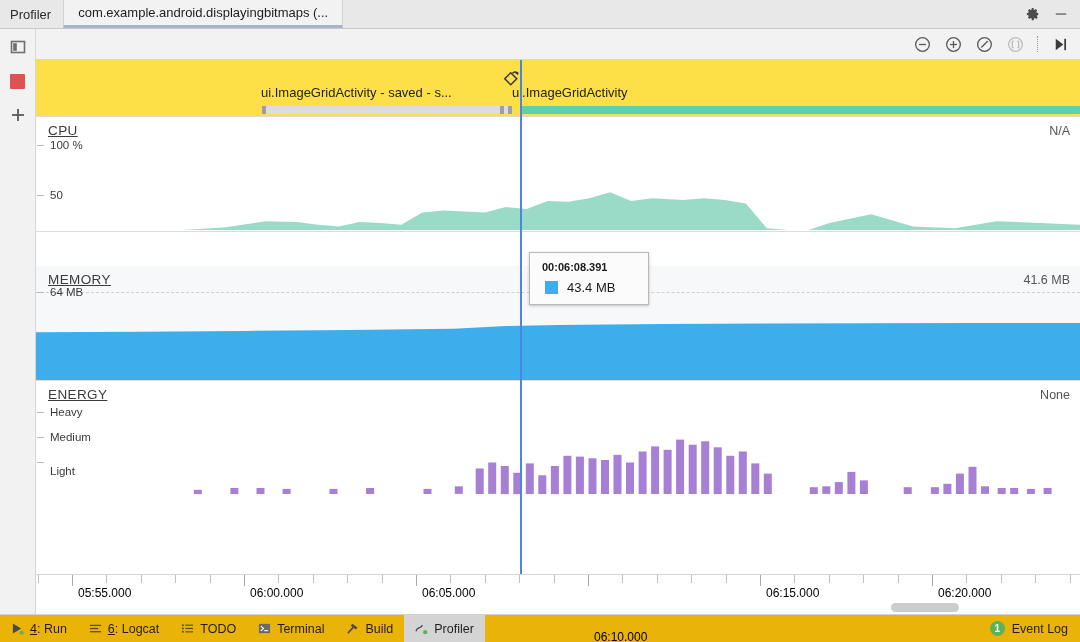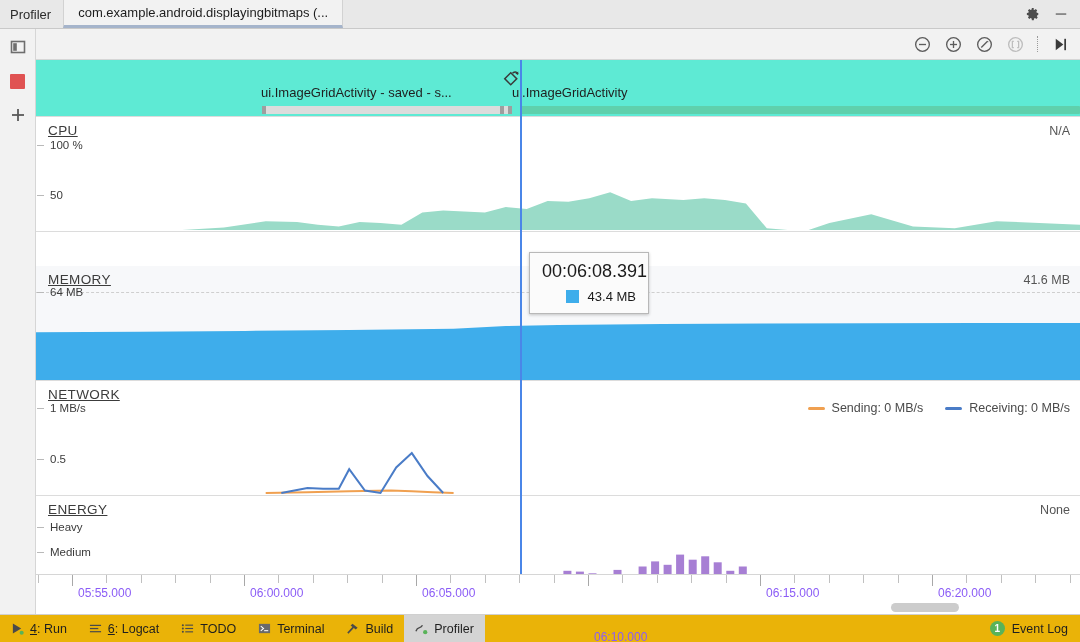--- a/index.html
+++ b/index.html
@@ -126,21 +126,21 @@
     flex: 1;
     position: relative;
     overflow: hidden;
   }
 
   
   .eventband {
     height: 57px;
     position: relative;
     border-bottom: 1px solid #dcdcdc;
-    background: #5eead4;
+    background: #fde047;
     box-sizing: border-box;
   }
   .activity-title {
     position: absolute;
     bottom: 16px;
     font-size: 13px;
     color: #1f1f1f;
     white-space: nowrap;
   }
   .activity-bar {
@@ -231,22 +231,22 @@
   
   .tooltip {
     position: absolute;
     background: #fbfbfb;
     border: 1px solid #b8b8b8;
     box-shadow: 0 1px 3px rgba(0,0,0,0.22);
     padding: 8px 12px 9px 12px;
     z-index: 60;
     box-sizing: border-box;
   }
-  .tt-time { font-size: 18px; font-weight: normal; color: #1a1a1a; white-space: nowrap; }
-  .tt-row { display: flex; align-items: center; gap: 9px; margin-top: 7px; padding-left: 3px; justify-content: flex-end;}
+  .tt-time { font-size: 11px; font-weight: bold; color: #1a1a1a; white-space: nowrap; }
+  .tt-row { display: flex; align-items: center; gap: 9px; margin-top: 7px; padding-left: 3px;}
   .tt-swatch { width: 13px; height: 13px; background: #3eadeb; }
   .tt-val { font-size: 13px; color: #1a1a1a; }
 
   
   .timeaxis {
     height: 40px;
     position: relative;
     background: #fff;
     border-top: 1px solid #d6d6d6;
     box-sizing: border-box;
@@ -256,21 +256,21 @@
     top: 0;
     width: 1px;
     height: 8px;
     background: #c0c0c0;
   }
   .taxis-tick.major { height: 11px; background: #a8a8a8; }
   .taxis-text {
     position: absolute;
     top: 11px;
     font-size: 12px;
-    color: #8b5cf6;
+    color: #000000;
     white-space: nowrap;
   }
   .scrollbar-track {
     position: absolute;
     bottom: 2px;
     left: 0; right: 0;
     height: 9px;
   }
   .scrollbar-thumb {
     position: absolute;
@@ -437,41 +437,20 @@
         <div class="gridline-dash" style="top:26px;"></div>
         <div class="axis-tick" style="top:26px;"></div>
         <div class="axis-label" style="top:20px;">64 MB</div>
         <div class="axis-tick" style="top:75px;"></div>
         <div class="axis-label" style="top:69px;">32</div>
         <svg class="chart-svg" id="mem-chart" width="1044" height="115">
             <path d="M0,115 L0.0,66.3 L104.4,65.8 L208.8,64.9 L313.2,64.1 L417.6,62.7 L469.8,60.1 L522.0,59.1 L574.2,58.5 L626.4,58.0 L730.8,57.6 L835.2,57.3 L939.6,57.1 L1044.0,57.1 L1044,115 Z" fill="#3eadeb"></path>
           </svg>
       </div>
 
-      <div class="panel" style="height:115px;">
-        <div class="panel-name">NETWORK</div>
-        <div class="axis-tick" style="top:27px;"></div>
-        <div class="axis-label" style="top:21px;">1 MB/s</div>
-        <div class="axis-tick" style="top:78px;"></div>
-        <div class="axis-label" style="top:72px;">0.5</div>
-        <div class="legend" style="top:20px;">
-          <span class="legend-item">
-            <span class="legend-swatch" style="background:#f0a050;"></span>
-            <span>Sending: 0 MB/s</span>
-          </span>
-          <span class="legend-item">
-            <span class="legend-swatch" style="background:#4a7cc7;"></span>
-            <span>Receiving: 0 MB/s</span>
-          </span>
-        </div>
-        <svg class="chart-svg" id="net-chart" width="1044" height="115">
-            <path d="M229.7,112.0 L271.4,111.2 L313.2,110.3 L355.0,109.5 L375.8,110.3 L396.7,111.2 L417.6,112.0" fill="none" stroke="#f0a050" stroke-width="2"></path>
-            <path d="M245.3,112.0 L271.4,106.9 L287.1,107.8 L302.8,107.8 L313.2,88.2 L328.9,109.5 L344.5,112.0 L360.2,86.5 L375.8,72.1 L391.5,95.0 L407.2,112.0" fill="none" stroke="#4a7cc7" stroke-width="2"></path>
-          </svg>
-      </div>
 
       <div class="panel" style="height:115px; border-bottom:none;">
         <div class="panel-name">ENERGY</div>
         <div class="panel-value">None</div>
         <div class="axis-tick" style="top:31px;"></div>
         <div class="axis-label" style="top:25px;">Heavy</div>
         <div class="axis-tick" style="top:56px;"></div>
         <div class="axis-label" style="top:50px;text-align:center;">Medium</div>
         <div class="axis-tick" style="top:81px;"></div>
         <div class="axis-label" style="top:84px;">Light</div>

